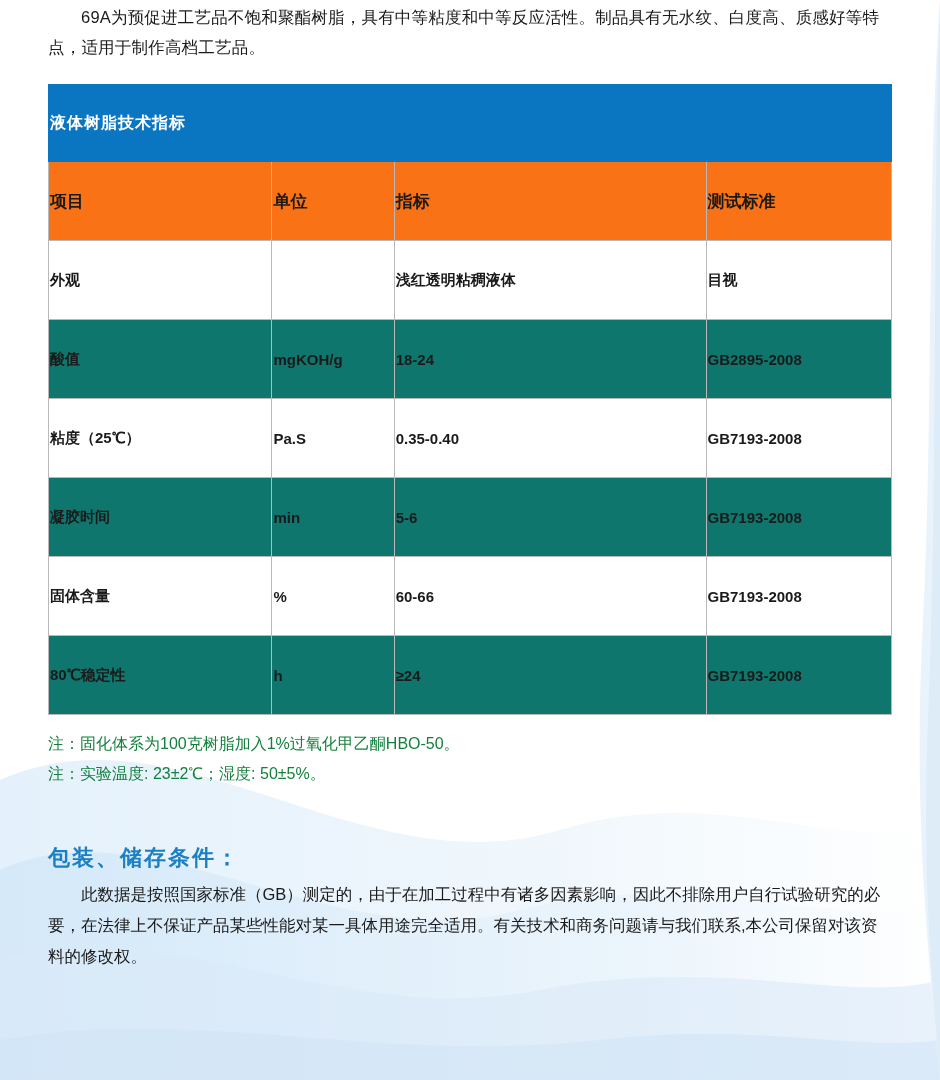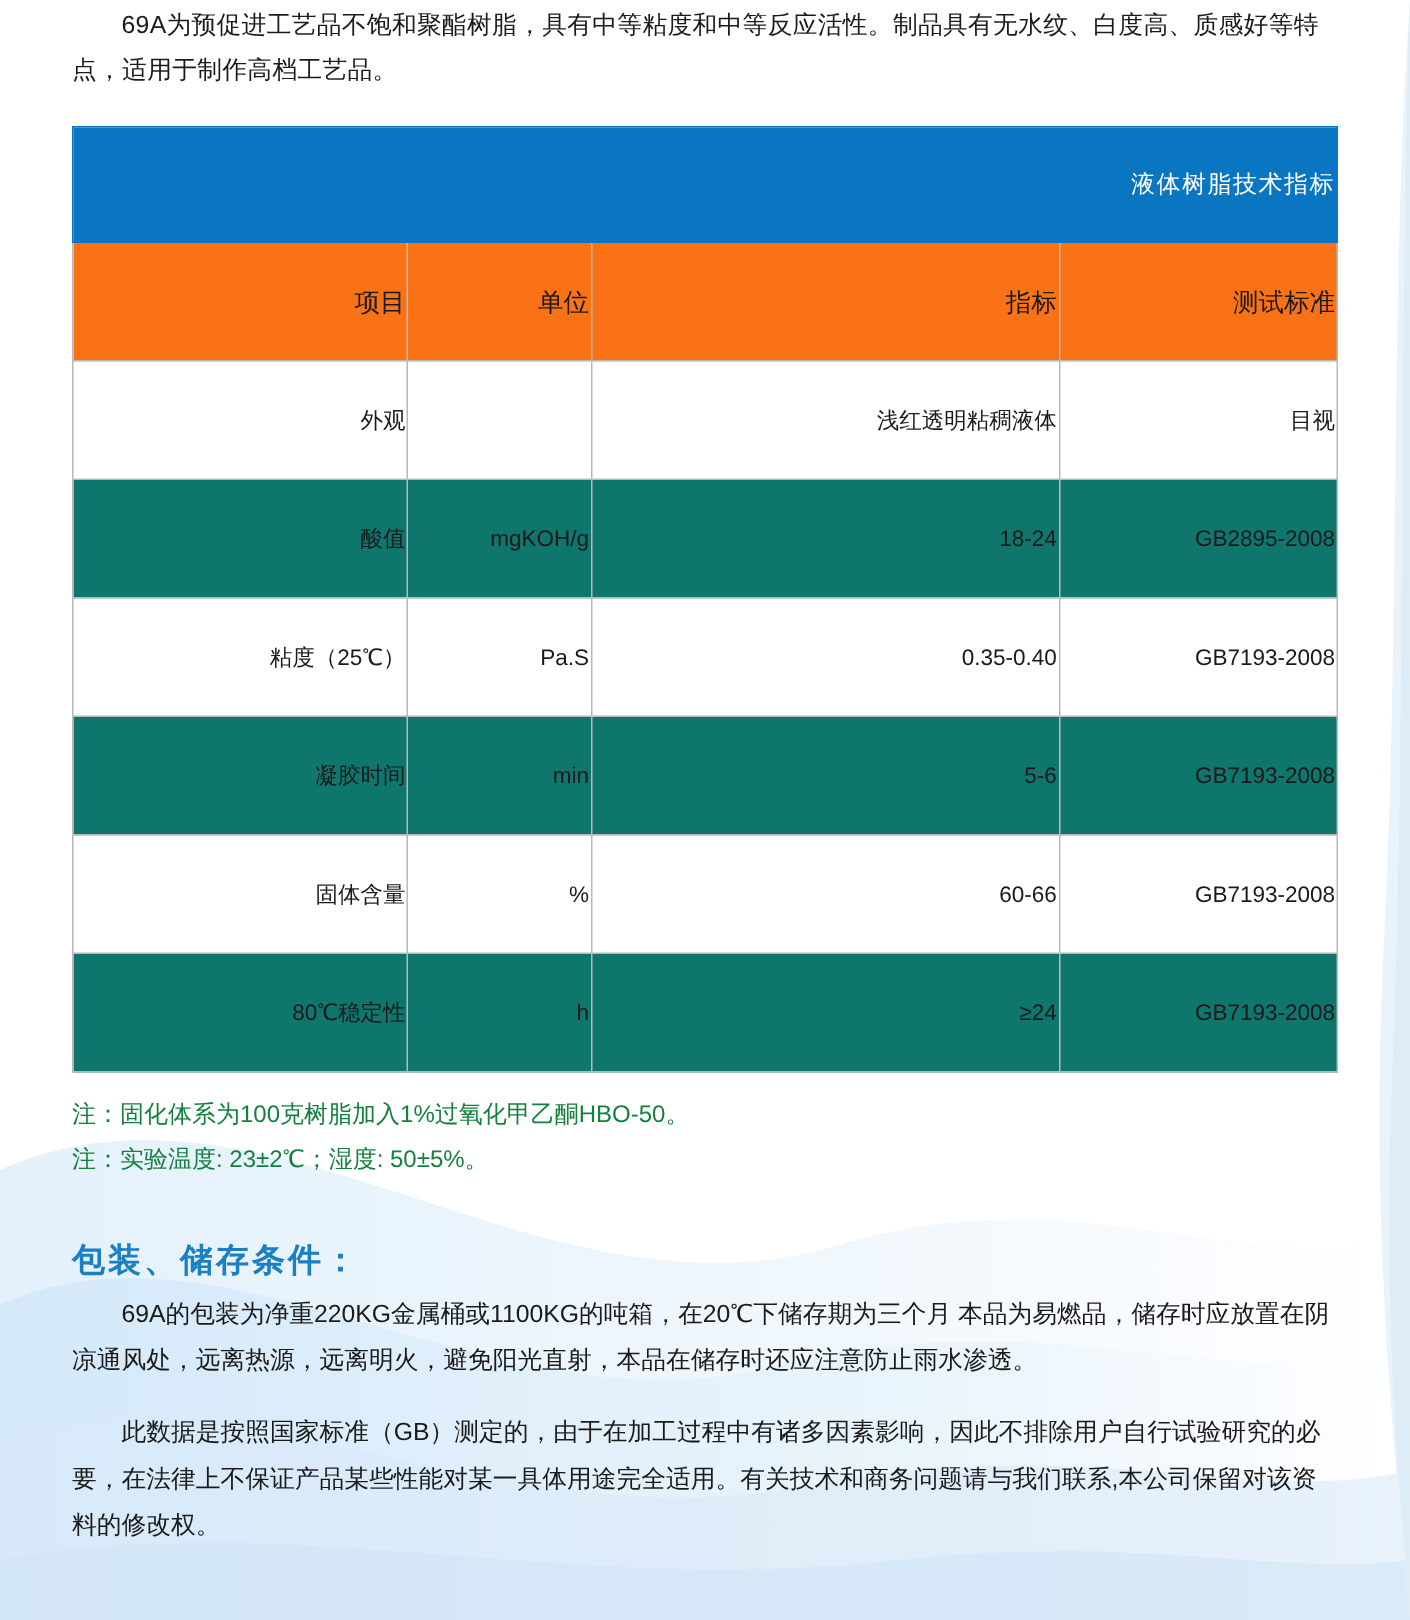--- a/index.html
+++ b/index.html
@@ -54,23 +54,23 @@
   }
 
   table.spec {
     width: 100%;
     border-collapse: collapse;
     margin-top: 22px;
     table-layout: fixed;
   }
   table.spec td, table.spec th {
     border: 1px solid #b9b9b9;
-    text-align: right;
+    text-align: left;
     vertical-align: middle;
-    font-weight: normal;
+    font-weight: bold;
   }
   .spec-title {
     background: #0a76c2;
     color: #ffffff;
     font-size: 16px;
     height: 74px;
     letter-spacing: 1px;
     border: 1px solid #0a76c2 !important;
   }
   .spec thead tr.head-row td {
@@ -98,21 +98,21 @@
     font-size: 16px;
     line-height: 30px;
     color: #15803d;
   }
 
   .section-title {
     color: #1b7fc4;
     font-size: 22px;
     font-weight: bold;
     letter-spacing: 2px;
-    margin-top: 36px;
+    margin-top: 54px;
     margin-bottom: 6px;
   }
 
   .para {
     font-size: 16.5px;
     line-height: 31px;
     text-indent: 2em;
     margin-top: 6px;
     color: #1a1a1a;
   }
@@ -205,16 +205,15 @@
       </tr>
     </tbody>
   </table>
 
   <div class="notes">
     <div>注：固化体系为100克树脂加入1%过氧化甲乙酮HBO-50。</div>
     <div>注：实验温度: 23±2℃；湿度: 50±5%。</div>
   </div>
 
   <h2 class="section-title">包装、储存条件：</h2>
-  <p class="para">69A的包装为净重220KG金属桶或1100KG的吨箱，在20℃下储存期为三个月 本品为易燃品，储存时应放置在阴凉通风处，远离热源，远离明火，避免阳光直射，本品在储存时还应注意防止雨水渗透。</p>
   <p class="para">此数据是按照国家标准（GB）测定的，由于在加工过程中有诸多因素影响，因此不排除用户自行试验研究的必要，在法律上不保证产品某些性能对某一具体用途完全适用。有关技术和商务问题请与我们联系,本公司保留对该资料的修改权。</p>
 
 </div>
 
 </body></html>

